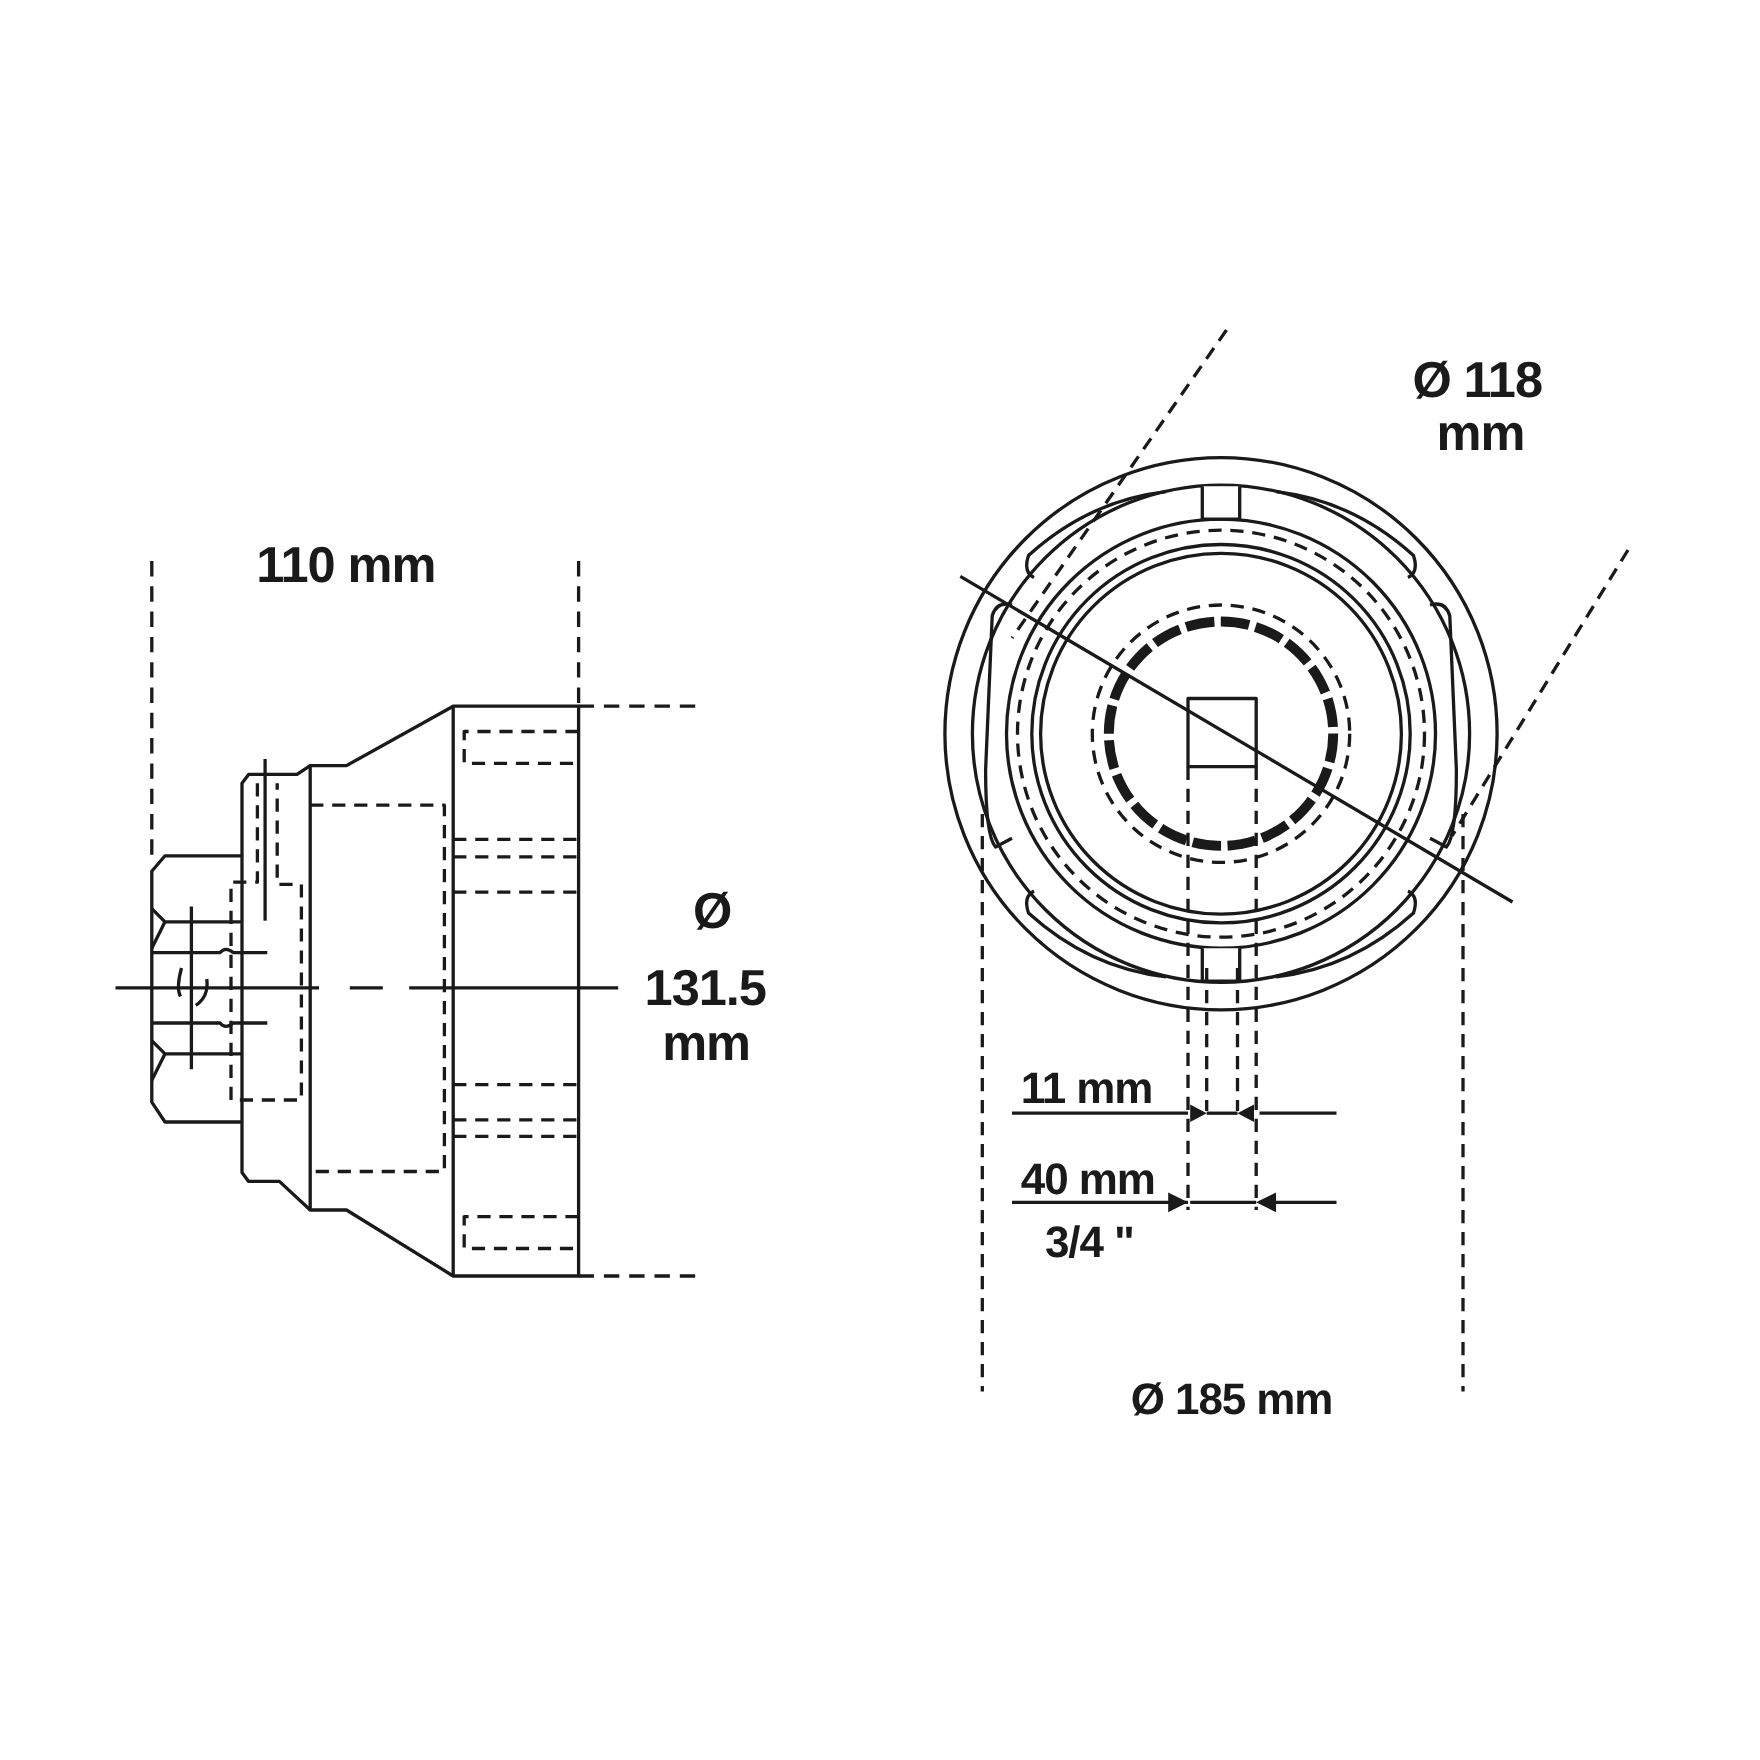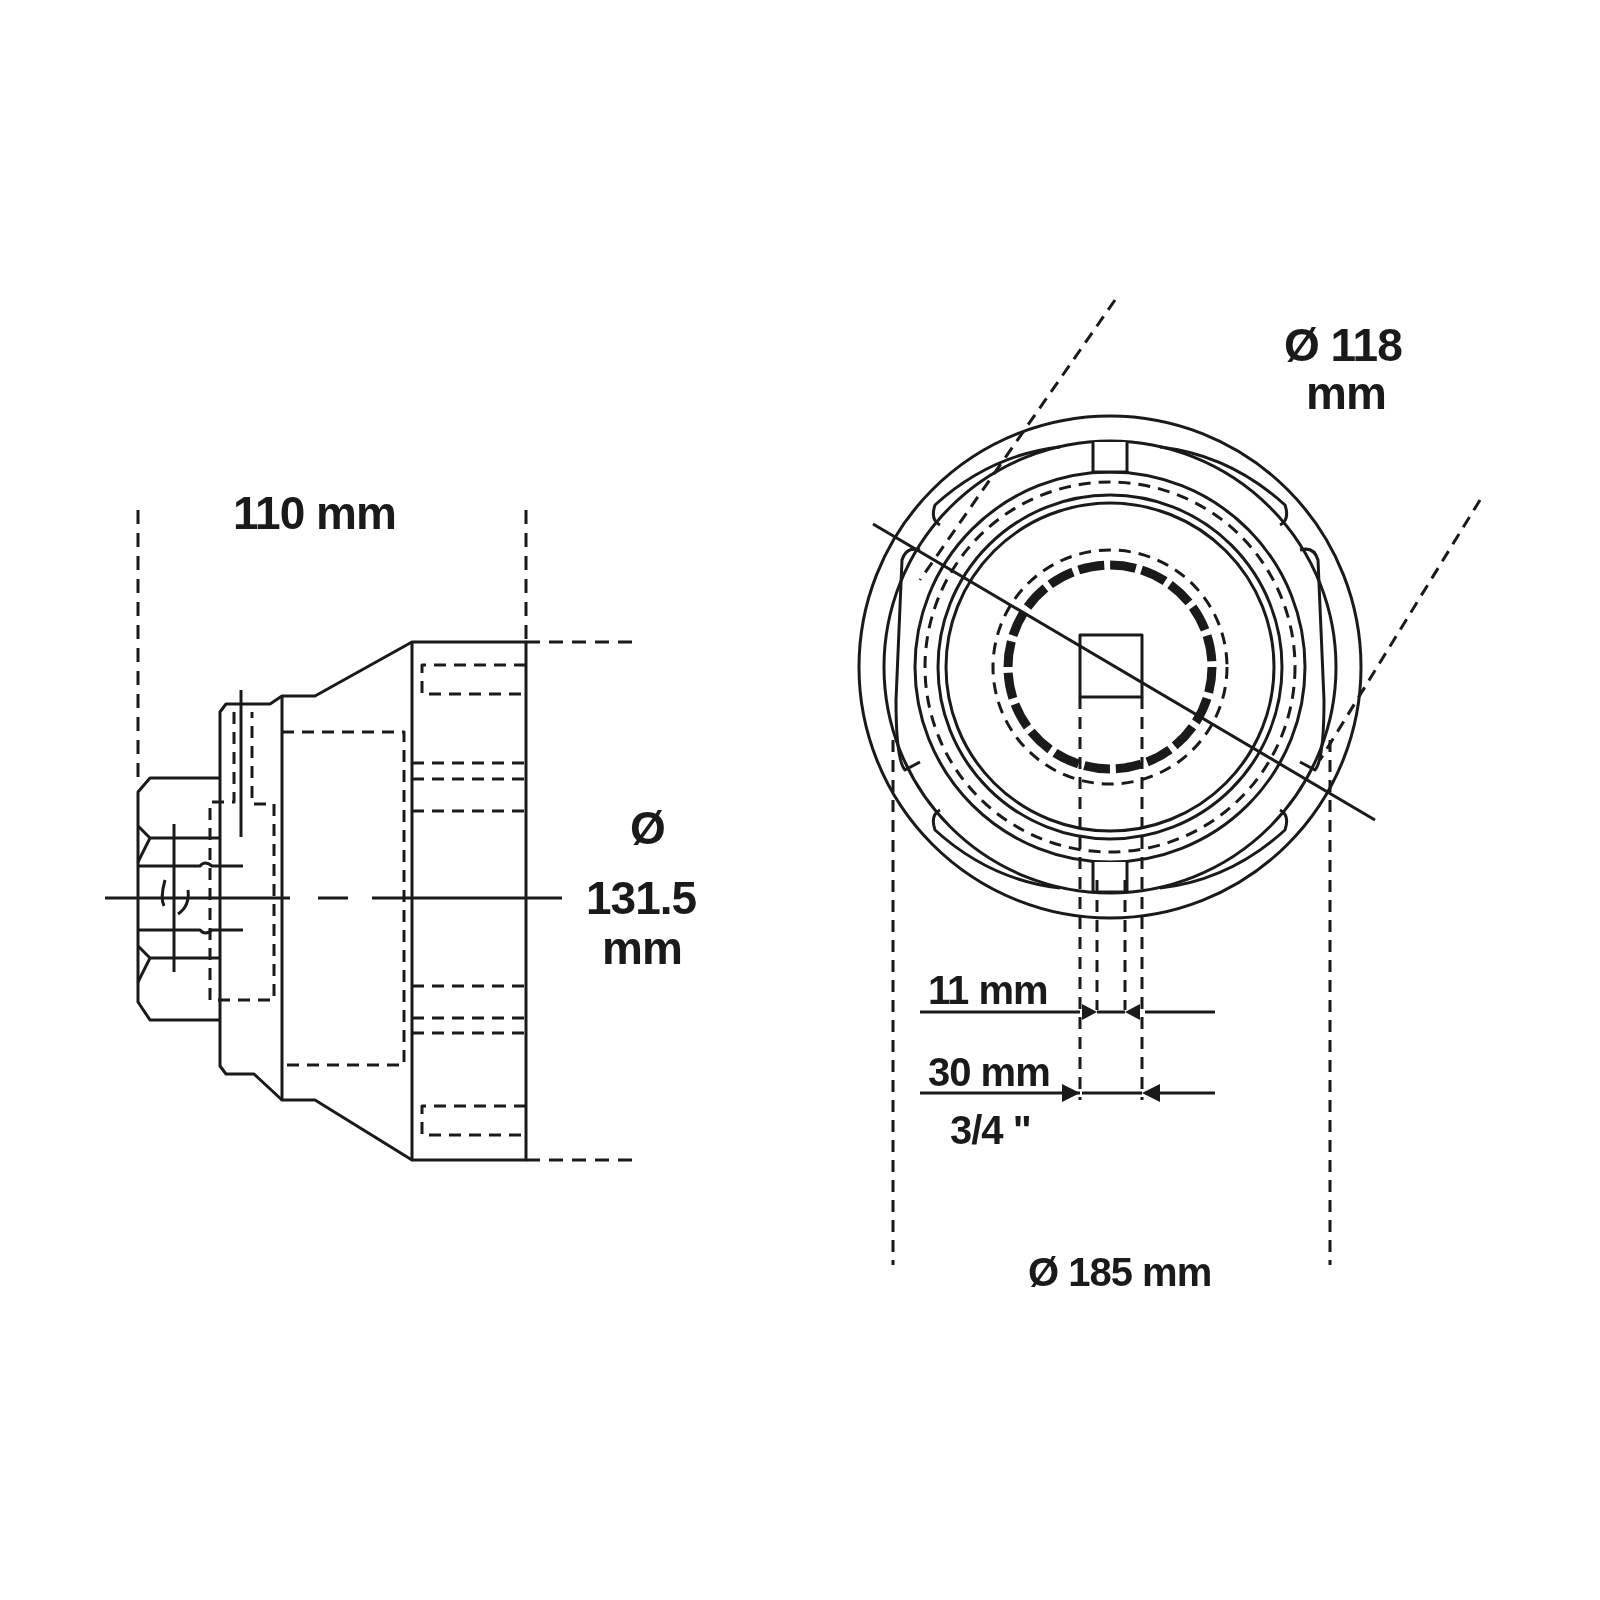--- a/index.html
+++ b/index.html
@@ -128,16 +128,16 @@
 <div class="lbl" style="left:233px; top:490px; font-size:46px;">110 mm</div>
 
 <div class="lbl" style="left:630px; top:805px; font-size:46px;">Ø</div>
 <div class="lbl" style="left:586px; top:875px; font-size:46px;">131.5</div>
 <div class="lbl" style="left:602px; top:925px; font-size:46px;">mm</div>
 
 <div class="lbl" style="left:1284px; top:322px; font-size:46px;">Ø 118</div>
 <div class="lbl" style="left:1306px; top:370px; font-size:46px;">mm</div>
 
 <div class="lbl" style="left:928px; top:970px; font-size:40px;">11 mm</div>
-<div class="lbl" style="left:928px; top:1052px; font-size:40px;">30 mm</div>
+<div class="lbl" style="left:928px; top:1052px; font-size:40px;">40 mm</div>
 <div class="lbl" style="left:950px; top:1110px; font-size:40px;">3/4 "</div>
 
 <div class="lbl" style="left:1028px; top:1252px; font-size:40px;">Ø 185 mm</div>
 
 </body></html>

